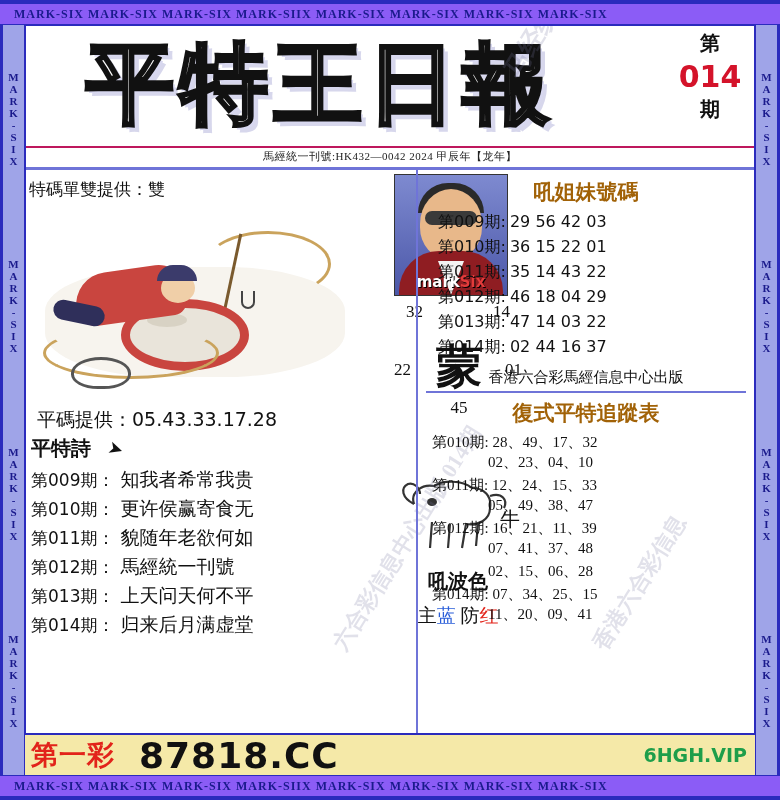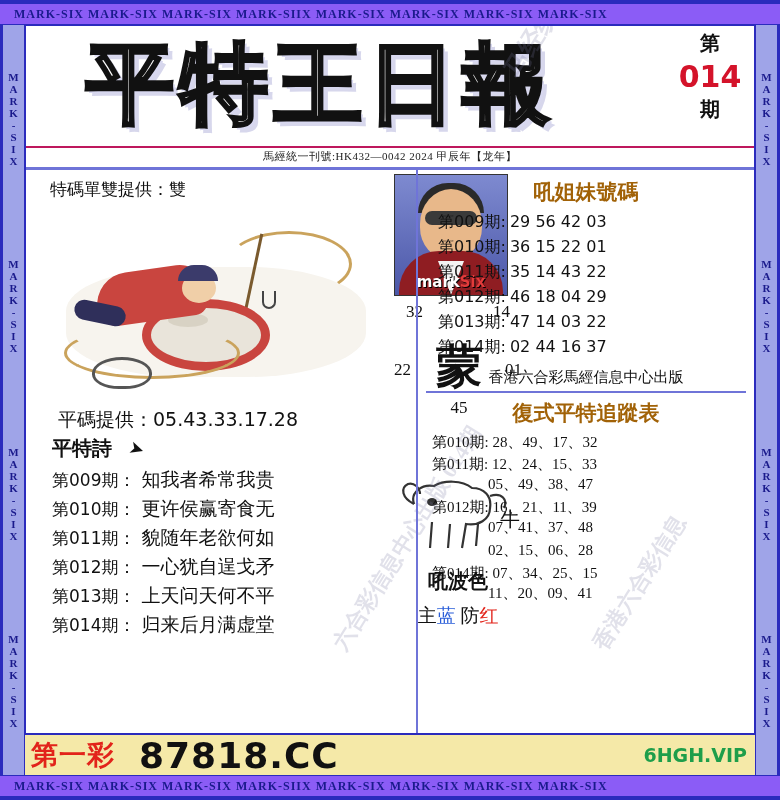--- a/index.html
+++ b/index.html
@@ -117,21 +117,21 @@
     height:3px;background:#6f74d8;margin:0 0 0 0;
   }
   
   .body{
     position:relative;
     height:calc(100% - 148px);
   }
   .col-left{
     position:absolute;left:0;top:0;width:360px;bottom:0;
     box-sizing:border-box;
-    padding:6px 6px 0 24px;
+    padding:6px 6px 0 3px;
   }
   .col-right{
     position:absolute;right:0;top:0;width:338px;bottom:0;
     box-sizing:border-box;
     padding:6px 8px 0 8px;
     border-left:2px solid #6f74d8;
   }
   .line-t{
     font-size:17px;color:#111;margin:2px 0 6px 0;
   }
@@ -413,21 +413,21 @@
         <div class="poem-row">
           <span class="q">第009期：</span><span class="txt">知我者希常我贵</span>
         </div>
         <div class="poem-row">
           <span class="q">第010期：</span><span class="txt">更许侯赢寄食无</span>
         </div>
         <div class="poem-row">
           <span class="q">第011期：</span><span class="txt">貌随年老欲何如</span>
         </div>
         <div class="poem-row">
-          <span class="q">第012期：</span><span class="txt">一心犹自逞戈矛</span>
+          <span class="q">第012期：</span><span class="txt">馬經統一刊號</span>
         </div>
         <div class="poem-row">
           <span class="q">第013期：</span><span class="txt">上天问天何不平</span>
         </div>
         <div class="poem-row">
           <span class="q">第014期：</span><span class="txt">归来后月满虚堂</span>
         </div>
       </div>
 
       <div class="photo">
@@ -500,20 +500,23 @@
         </div>
 
         <div class="r-note">香港六合彩馬經信息中心出版</div>
         <div class="hr2"></div>
         <div class="sec-title">復式平特追蹤表</div>
 
         <div class="t-row">
           <span>第010期:</span>
           <span>28、49、17、32</span>
         </div>
+        <div class="t-row2">
+          <span>02、23、04、10</span>
+        </div>
 
         <div class="t-row">
           <span>第011期:</span>
           <span>12、24、15、33</span>
         </div>
         <div class="t-row2">
           <span>05、49、38、47</span>
         </div>
 
         <div class="t-row">

